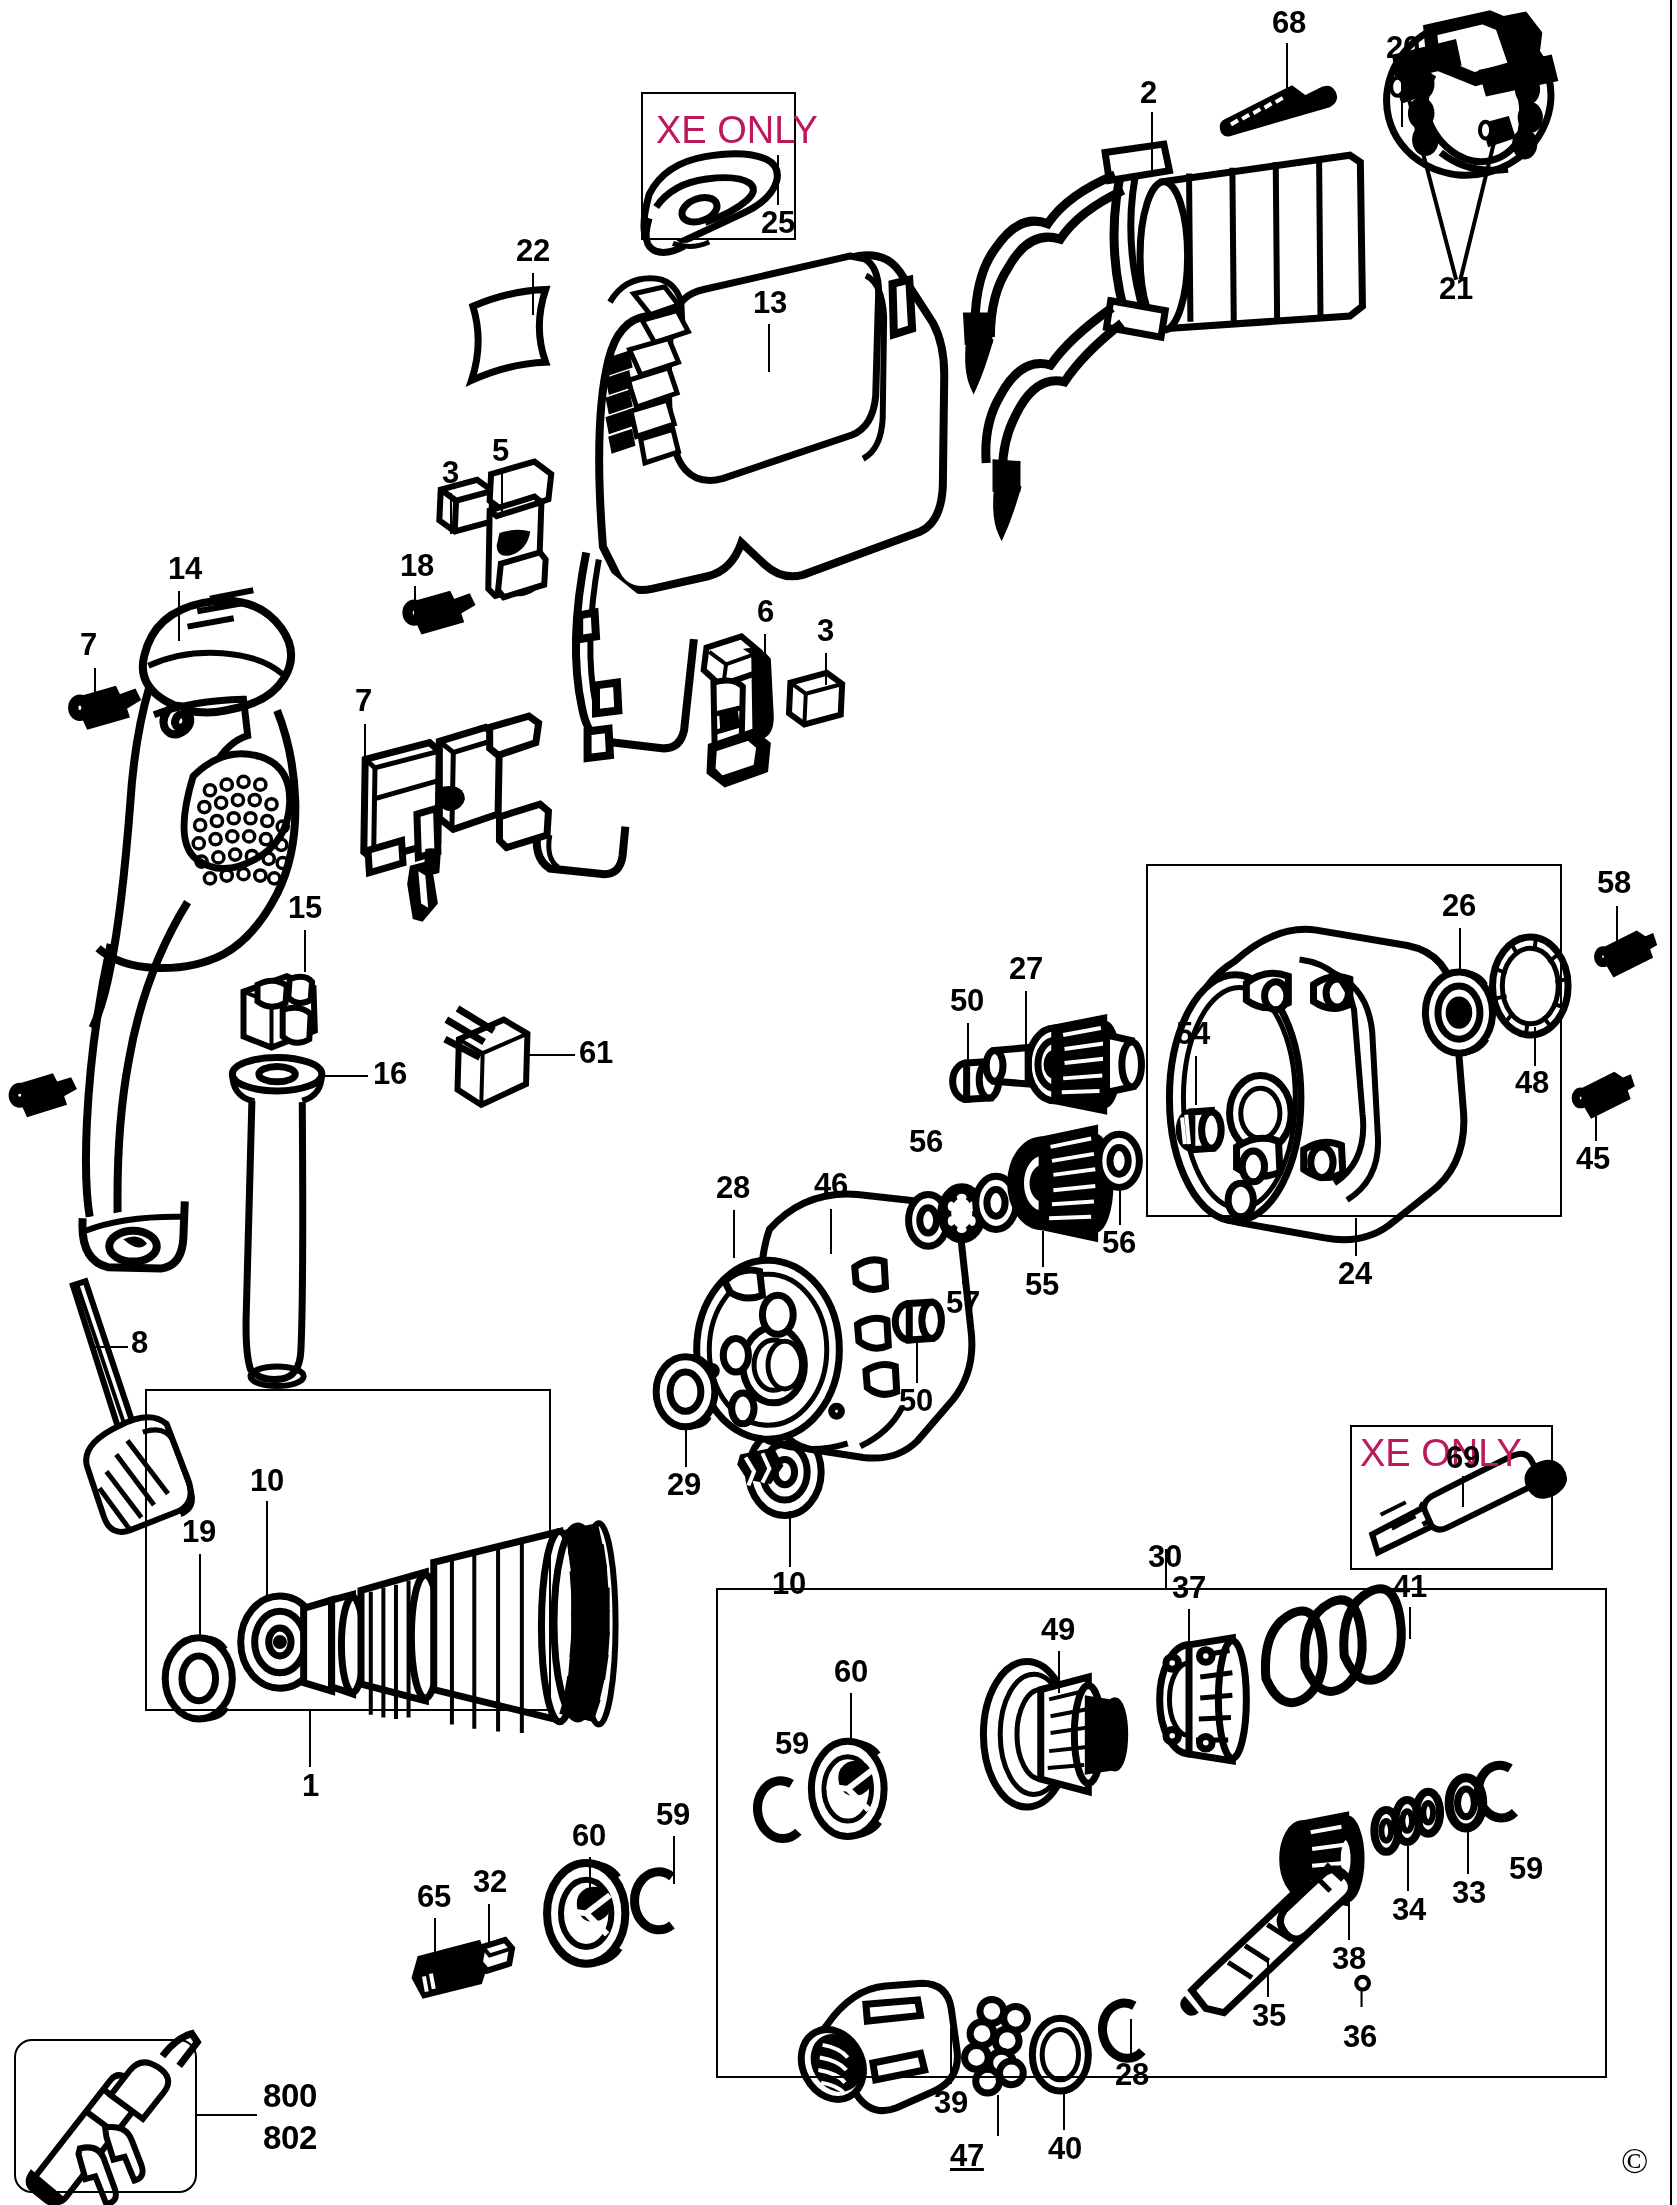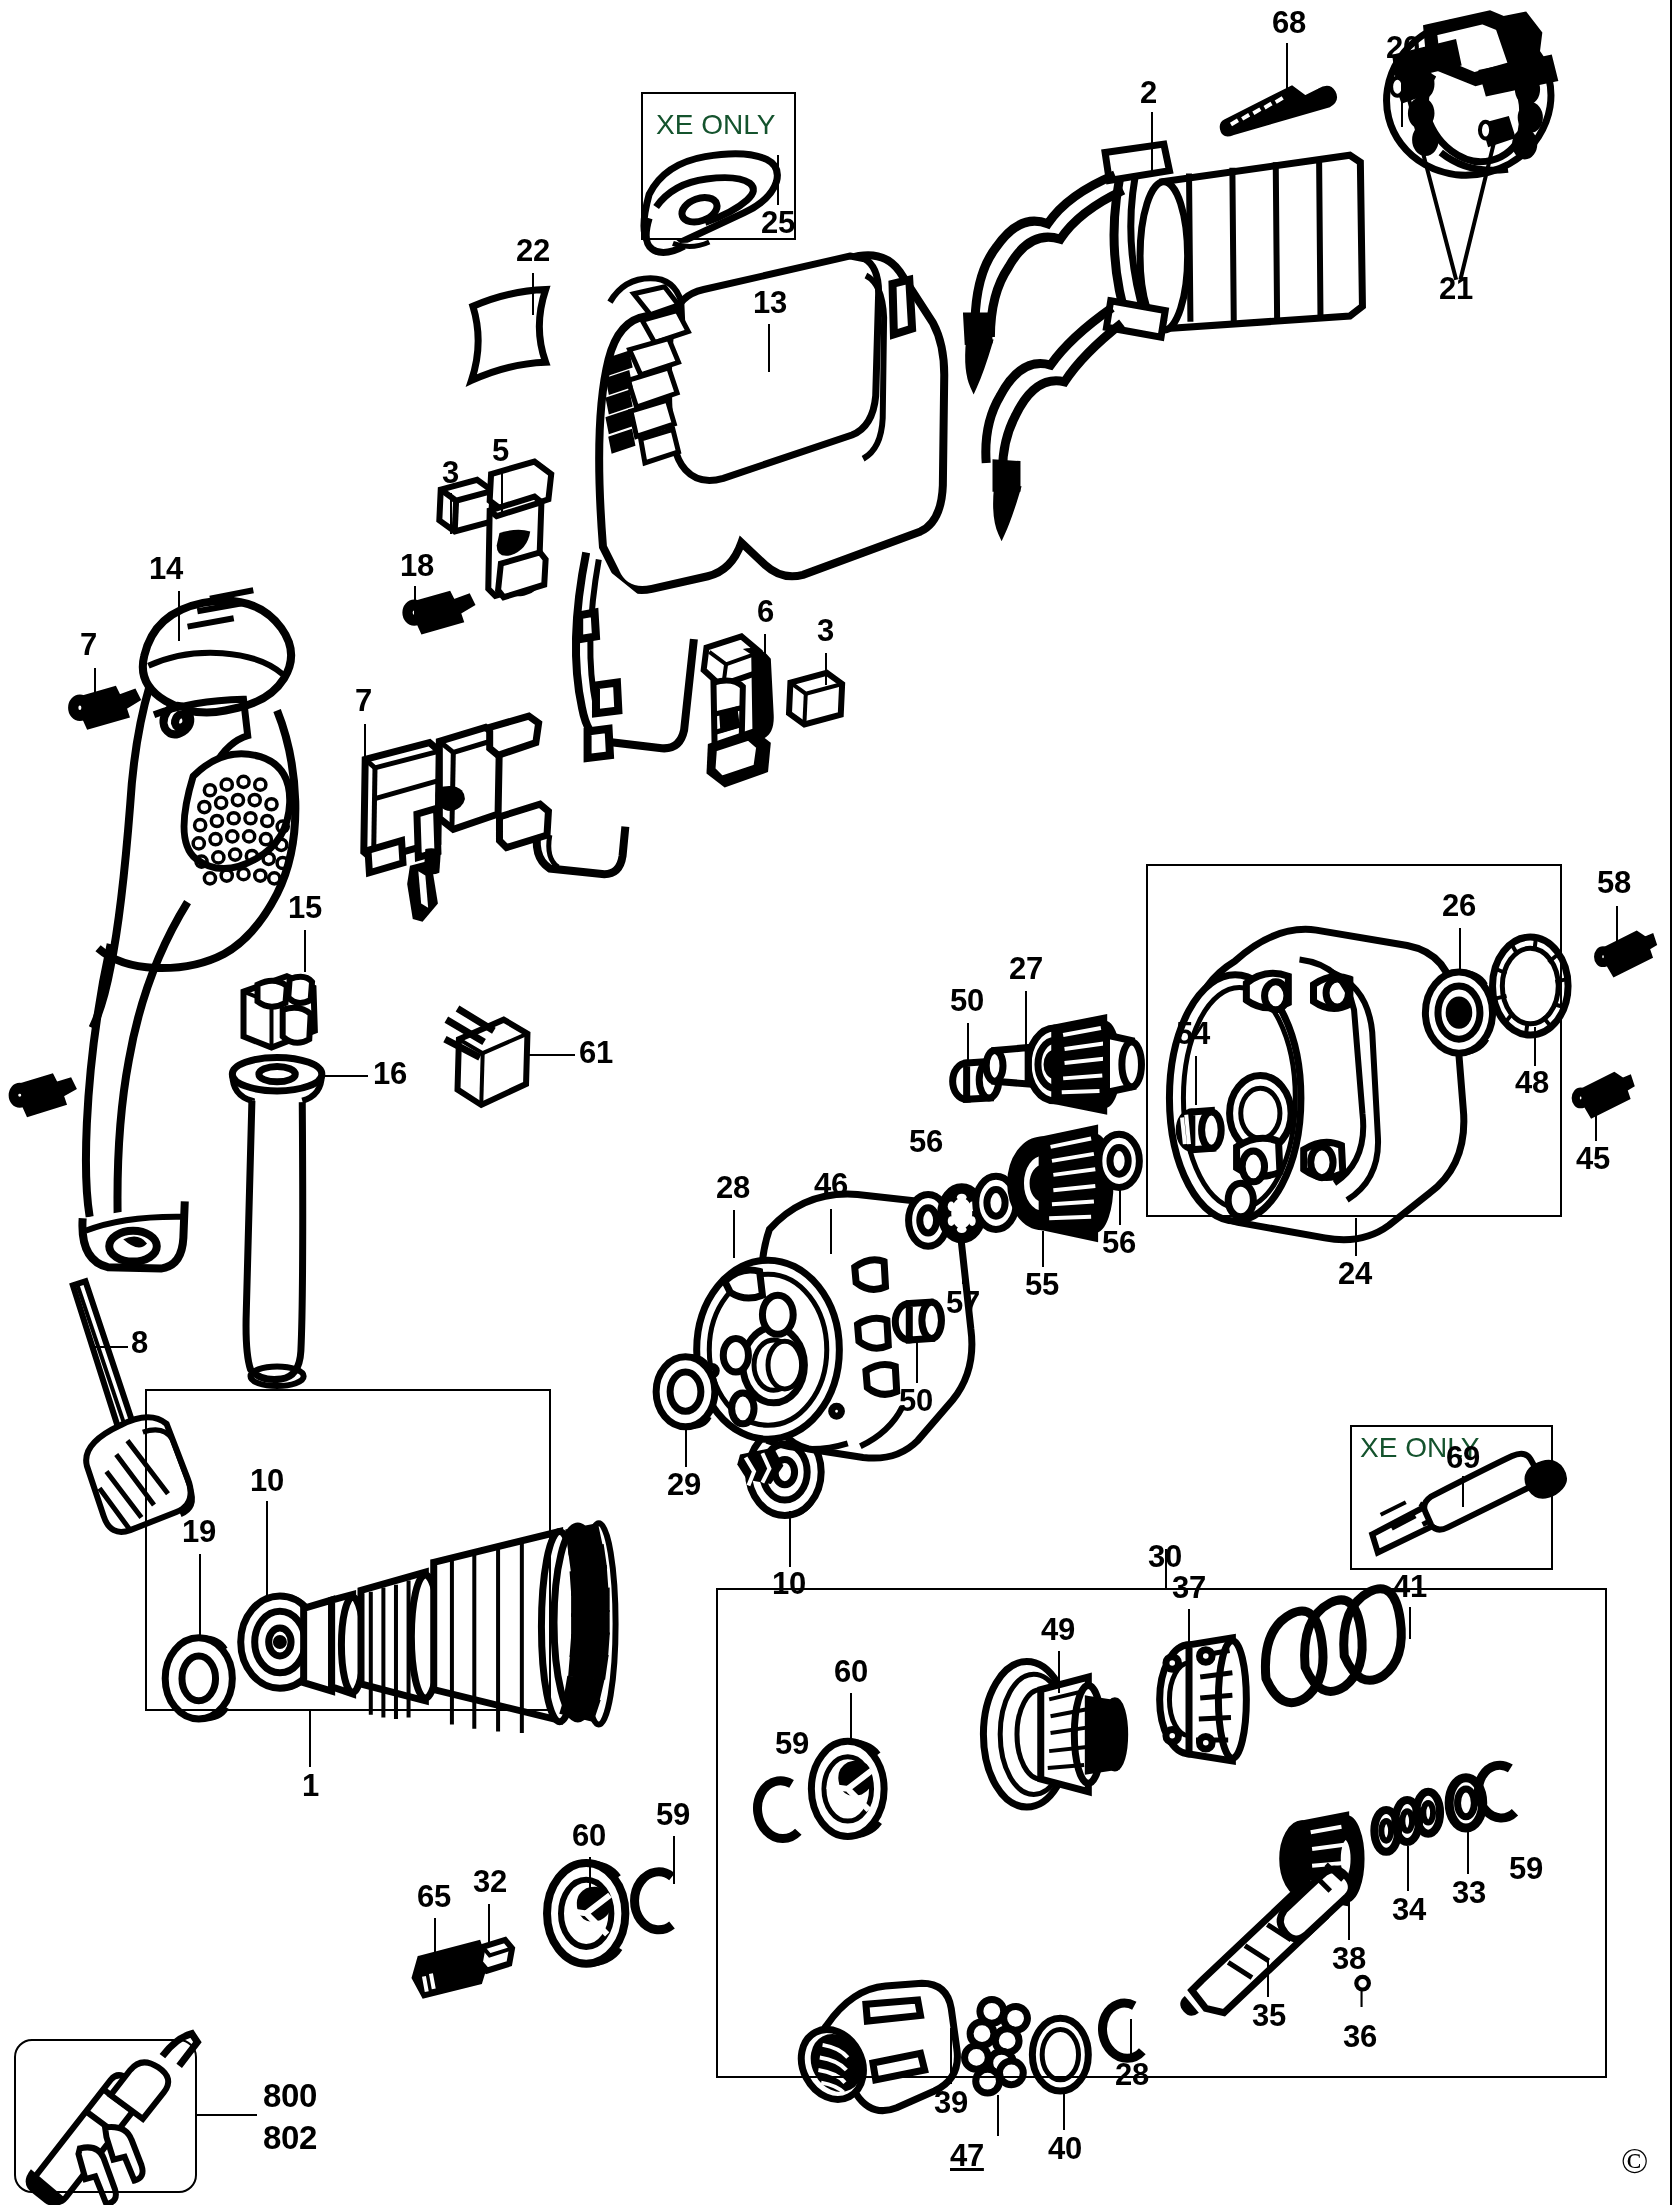--- a/index.html
+++ b/index.html
@@ -43,23 +43,23 @@
   .box {
     position: absolute;
     border: 2.8px solid #000;
     background: transparent;
     box-sizing: border-box;
   }
   .box.rounded { border-radius: 18px; }
   .boxlabel {
     position: absolute;
     font-family: "Liberation Sans", sans-serif;
-    font-size: 28px;
+    font-size: 38px;
     font-weight: normal;
-    color: #14532d;
+    color: #be185d;
     white-space: nowrap;
   }
   
   .frame-right {
     position: absolute;
     top: 0;
     right: 5.6px;
     width: 2.8px;
     height: 2205px;
     background: #000;
@@ -736,21 +736,21 @@
   <div class="num s1" style="left:1272px; top:7px;">68</div>
   <div class="num s1" style="left:1386px; top:32px;">20</div>
   <div class="num s1" style="left:1439px; top:273px;">21</div>
   <div class="num s1" style="left:1140px; top:77px;">2</div>
   <div class="num s1" style="left:761px; top:207px;">25</div>
   <div class="num s1" style="left:516px;  top:235px;">22</div>
   <div class="num s1" style="left:753px; top:287px;">13</div>
   <div class="num s1" style="left:442px;  top:457px;">3</div>
   <div class="num s1" style="left:492px;  top:435px;">5</div>
   <div class="num s1" style="left:400px;  top:550px;">18</div>
-  <div class="num s1" style="left:149px;  top:553px;">14</div>
+  <div class="num s1" style="left:168px;  top:553px;">14</div>
   <div class="num s1" style="left:80px;  top:629px;">7</div>
   <div class="num s1" style="left:355px;  top:685px;">7</div>
   <div class="num s1" style="left:757px; top:596px;">6</div>
   <div class="num s1" style="left:817px; top:615px;">3</div>
   <div class="num s1" style="left:288px;  top:892px;">15</div>
   <div class="num s1" style="left:373px;  top:1058px;">16</div>
   <div class="num s1" style="left:579px;  top:1037px;">61</div>
   <div class="num s1" style="left:131px;  top:1327px;">8</div>
   <div class="num s1" style="left:1442px; top:890px;">26</div>
   <div class="num s1" style="left:1515px; top:1067px;">48</div>

